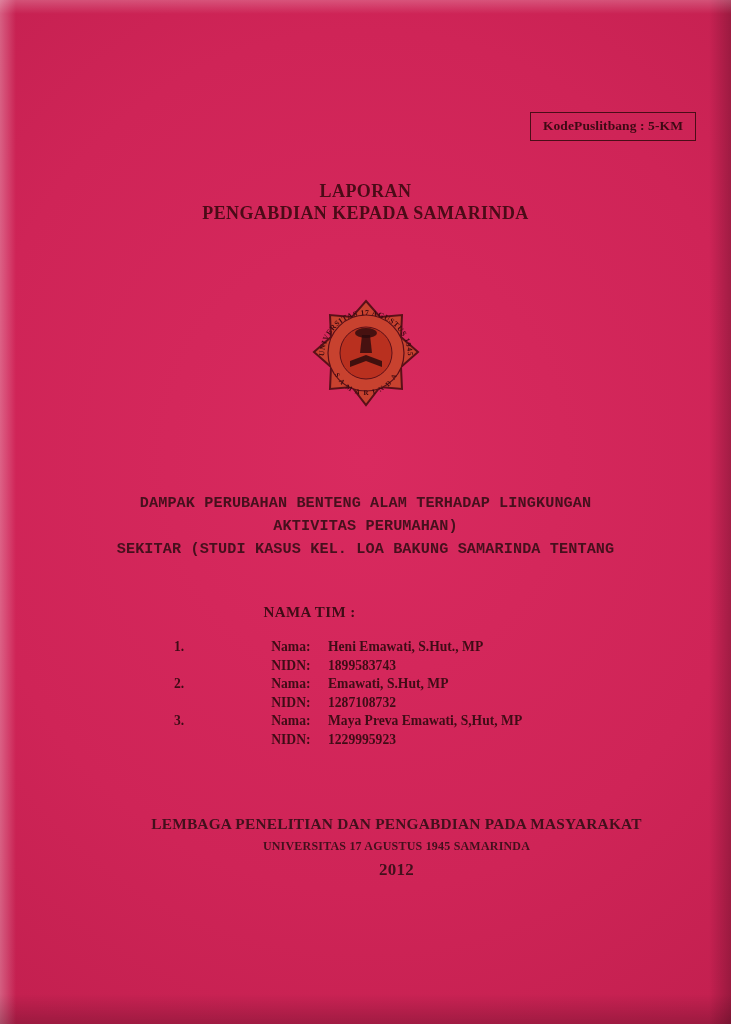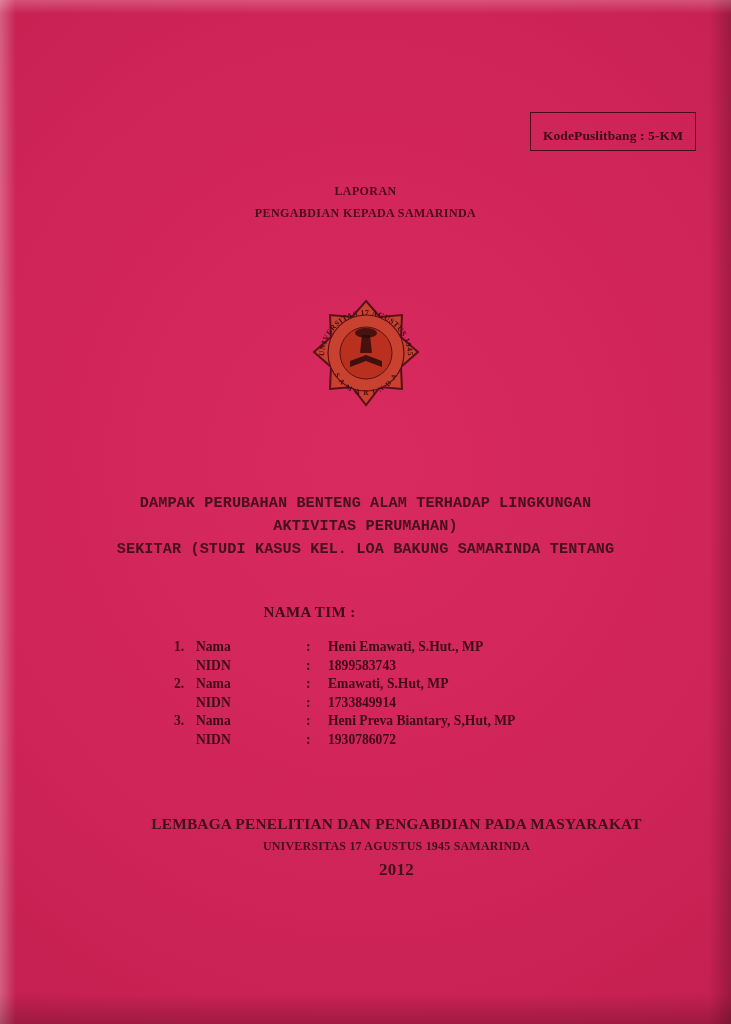--- a/index.html
+++ b/index.html
@@ -53,38 +53,38 @@
     background: linear-gradient(to top, rgba(0,0,0,0.20), rgba(0,0,0,0));
     pointer-events: none;
   }
 
   
   .code-box {
     position: absolute;
     right: 35px;
     top: 112px;
     border: 1.5px solid #4a0d18;
-    padding: 15px 12px 6px 12px;
+    padding: 5px 12px 6px 12px;
     color: #3d0a14;
     font-weight: bold;
     font-size: 13.5px;
     letter-spacing: 0.1px;
     white-space: nowrap;
   }
 
   
   .report-title {
     position: absolute;
     left: 0;
     top: 180px;
     width: 731px;
     text-align: center;
     color: #4a0b17;
     font-weight: bold;
-    font-size: 12px;
+    font-size: 18px;
     line-height: 22px;
     letter-spacing: 0.4px;
   }
 
   
   .logo-wrap {
     position: absolute;
     left: 306px;
     top: 295px;
     width: 120px;
@@ -132,20 +132,21 @@
     display: flex;
     align-items: baseline;
   }
   .t-num {
     width: 22px;
     flex: none;
   }
   .t-label {
     width: 110px;
     flex: none;
+    text-align: right;
   }
   .t-colon {
     width: 22px;
     flex: none;
   }
   .t-val {
     flex: none;
     white-space: nowrap;
   }
 
@@ -234,34 +235,34 @@
     <div class="team-row">
       <span class="t-num">2.</span>
       <span class="t-label">Nama</span>
       <span class="t-colon">:</span>
       <span class="t-val">Emawati, S.Hut, MP</span>
     </div>
     <div class="team-row">
       <span class="t-num"></span>
       <span class="t-label">NIDN</span>
       <span class="t-colon">:</span>
-      <span class="t-val">1733849914</span>
+      <span class="t-val">1287108732</span>
     </div>
 
     <div class="team-row">
       <span class="t-num">3.</span>
       <span class="t-label">Nama</span>
       <span class="t-colon">:</span>
-      <span class="t-val">Heni Preva Biantary, S,Hut, MP</span>
+      <span class="t-val">Maya Preva Emawati, S,Hut, MP</span>
     </div>
     <div class="team-row">
       <span class="t-num"></span>
       <span class="t-label">NIDN</span>
       <span class="t-colon">:</span>
-      <span class="t-val">1930786072</span>
+      <span class="t-val">1229995923</span>
     </div>
 
   </div>
 
   <div class="footer">
     <div class="line1">LEMBAGA PENELITIAN DAN PENGABDIAN PADA MASYARAKAT</div>
     <div class="line2">UNIVERSITAS 17 AGUSTUS 1945 SAMARINDA</div>
     <div class="line4">2012</div>
   </div>
 

